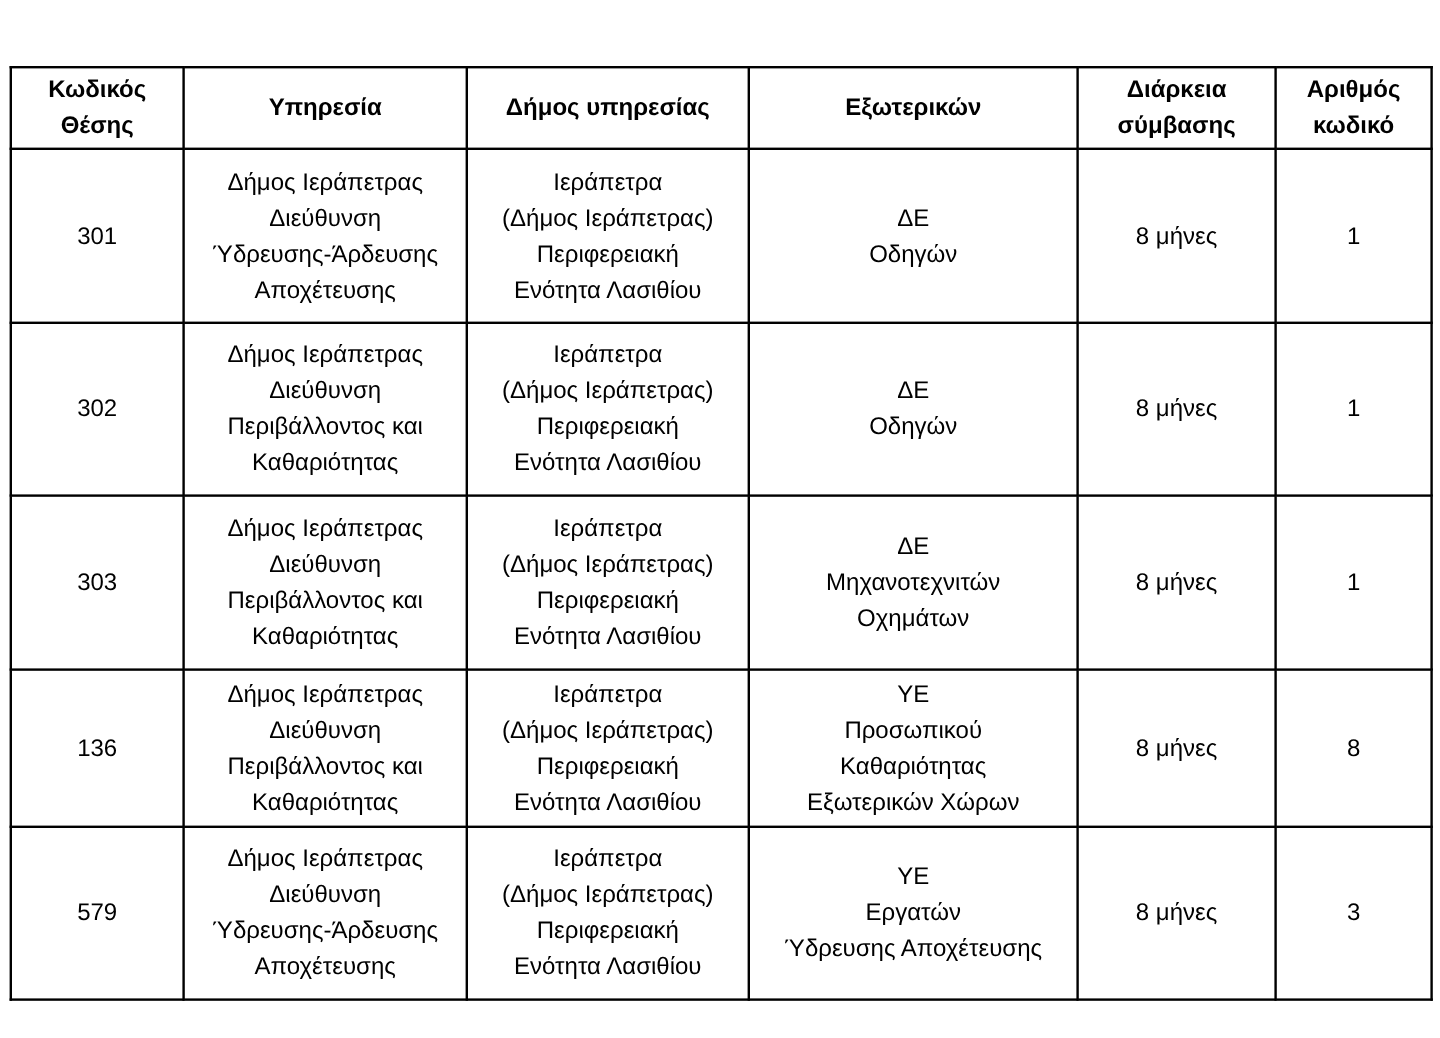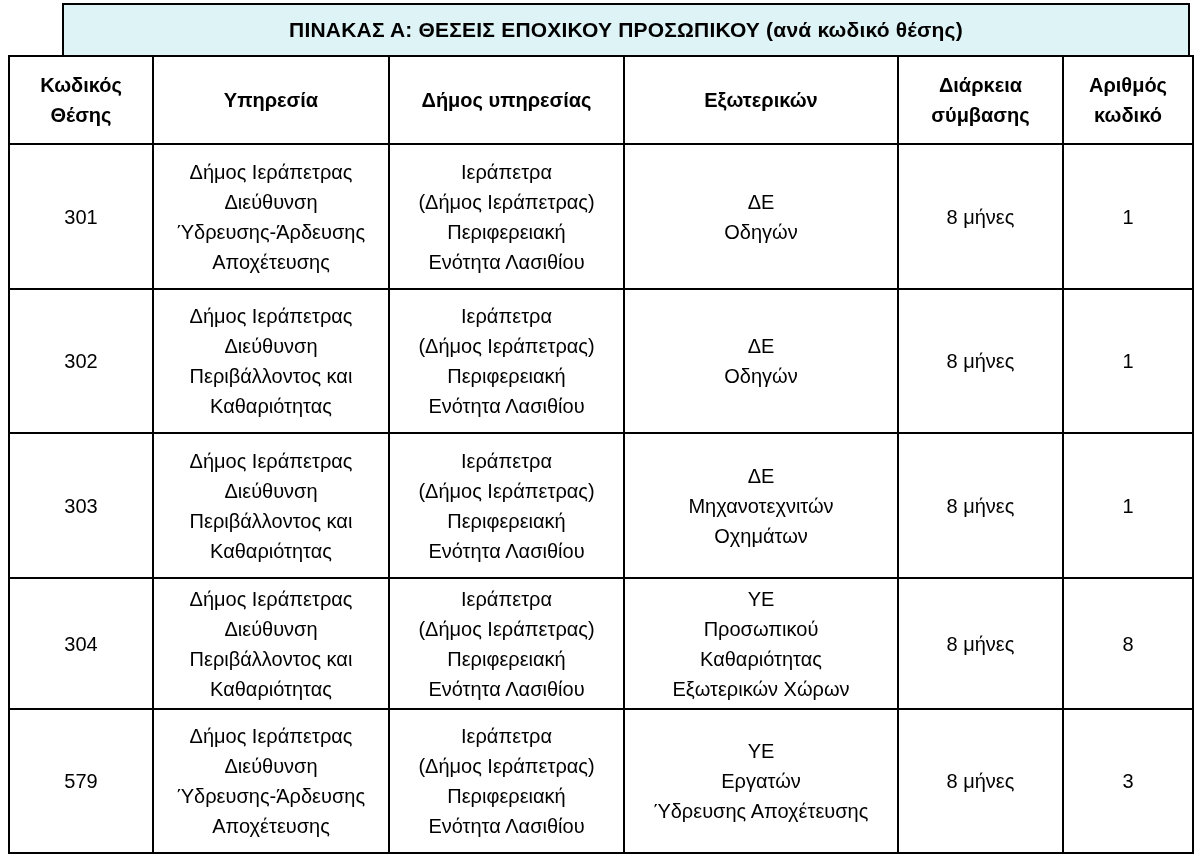--- a/index.html
+++ b/index.html
@@ -43,37 +43,34 @@
   .tbl th, .tbl td {
     border: 2px solid #000000;
     text-align: center;
     vertical-align: middle;
     padding: 2px 4px;
     font-size: 20px;
     line-height: 30px;
     white-space: pre-line;
     overflow: hidden;
   }
-  .tbl thead tr { height: 88px; }
+  .tbl thead tr { height: 68px; }
   .tbl th { font-weight: bold; }
   .tbl tbody tr:nth-child(1) { height: 145px; }
   .tbl tbody tr:nth-child(2) { height: 144px; }
   .tbl tbody tr:nth-child(3) { height: 145px; }
   .tbl tbody tr:nth-child(4) { height: 131px; }
   .tbl tbody tr:nth-child(5) { height: 144px; }
   .tbl td.code, .tbl td.count { font-weight: normal; }
 </style>
 </head>
 <body>
 
 <div class="page">
 
-  <div class="title-bar">
-    <span>ΠΙΝΑΚΑΣ Α: ΘΕΣΕΙΣ ΕΠΟΧΙΚΟΥ ΠΡΟΣΩΠΙΚΟΥ (ανά κωδικό θέσης)</span>
-  </div>
 
   <table class="tbl">
     <colgroup>
       <col style="width:144px">
       <col style="width:236px">
       <col style="width:235px">
       <col style="width:274px">
       <col style="width:165px">
       <col style="width:130px">
     </colgroup>
@@ -131,21 +128,21 @@
 (Δήμος Ιεράπετρας)
 Περιφερειακή
 Ενότητα Λασιθίου</td>
         <td>ΔΕ
 Μηχανοτεχνιτών
 Οχημάτων</td>
         <td>8 μήνες</td>
         <td class="count">1</td>
       </tr>
       <tr>
-        <td class="code">304</td>
+        <td class="code">136</td>
         <td>Δήμος Ιεράπετρας
 Διεύθυνση
 Περιβάλλοντος και
 Καθαριότητας</td>
         <td>Ιεράπετρα
 (Δήμος Ιεράπετρας)
 Περιφερειακή
 Ενότητα Λασιθίου</td>
         <td>ΥΕ
 Προσωπικού

